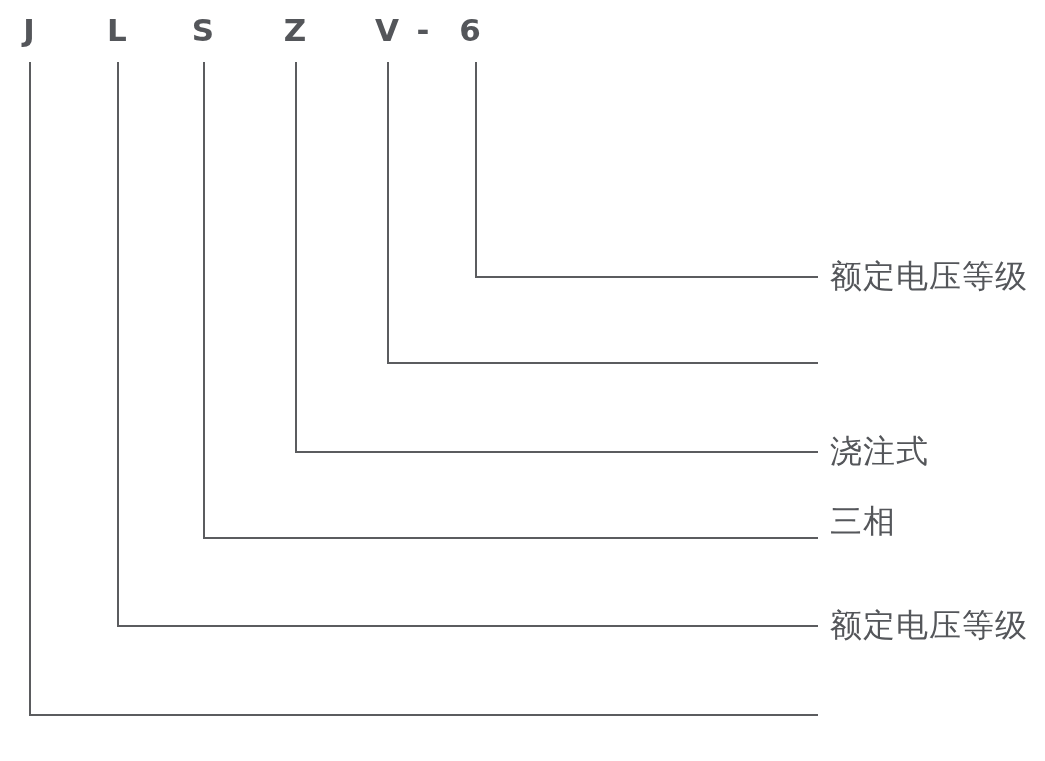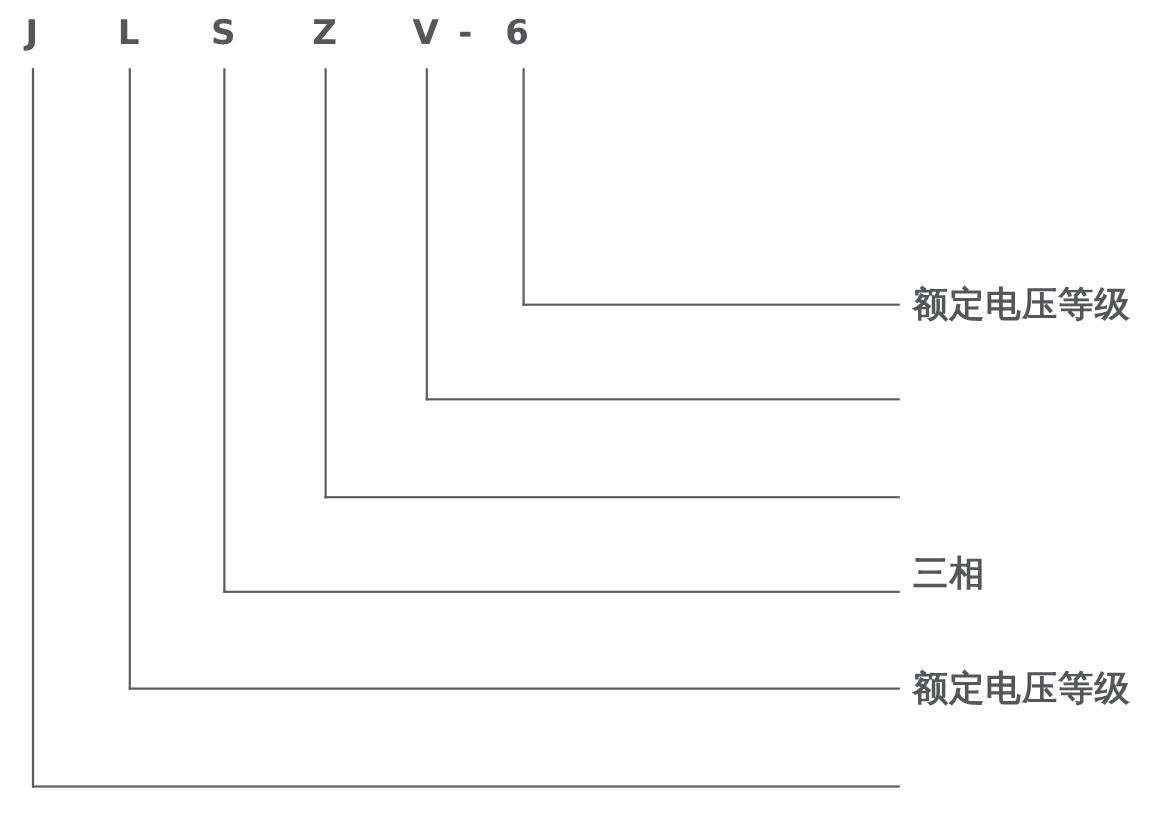--- a/index.html
+++ b/index.html
@@ -29,21 +29,21 @@
   .l-line{
     position:absolute;
     border-left:2px solid var(--line-color);
     border-bottom:2px solid var(--line-color);
   }
   .meaning-label{
     position:absolute;
     left:830px;
     transform:translateY(-52%);
     font-size:32px;
-    font-weight:bold;
+    font-weight:normal;
     color:var(--text-color);
     letter-spacing:1px;
     white-space:nowrap;
   }
 </style>
 </head>
 <body>
 
 <div class="diagram">
 
@@ -56,16 +56,17 @@
   <span class="code-token" style="left:470px">6</span>
 
   <div class="l-line" style="left:475px;top:62px;width:343px;height:216px"></div>
   <div class="l-line" style="left:387px;top:62px;width:431px;height:302px"></div>
   <div class="l-line" style="left:295px;top:62px;width:523px;height:391px"></div>
   <div class="l-line" style="left:203px;top:62px;width:615px;height:477px"></div>
   <div class="l-line" style="left:117px;top:62px;width:701px;height:565px"></div>
   <div class="l-line" style="left:29px;top:62px;width:789px;height:654px"></div>
 
   <span class="meaning-label" style="top:278px">额定电压等级</span>
+  <span class="meaning-label" style="top:453px">浇注式</span>
   <span class="meaning-label" style="top:523px">三相</span>
   <span class="meaning-label" style="top:627px">额定电压等级</span>
 
 </div>
 
 </body></html>

